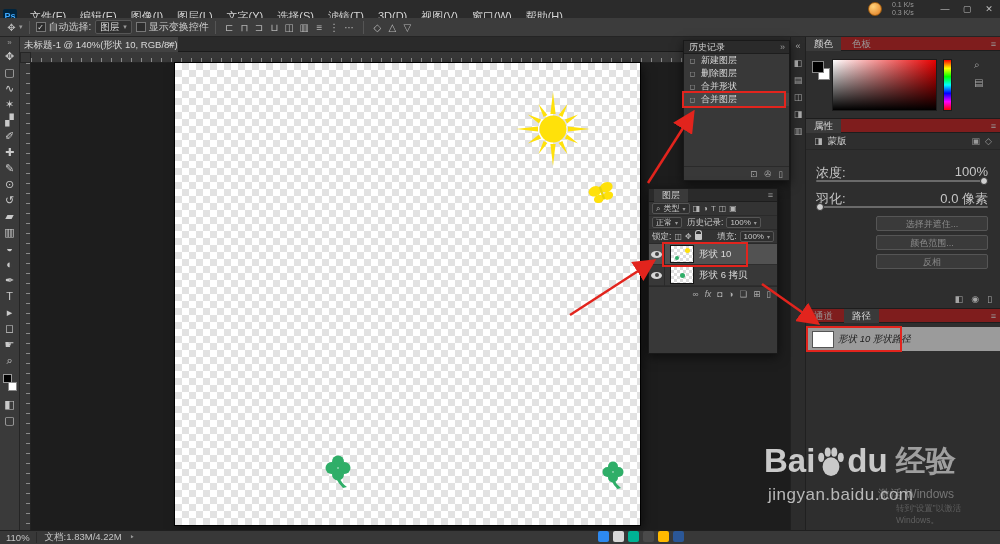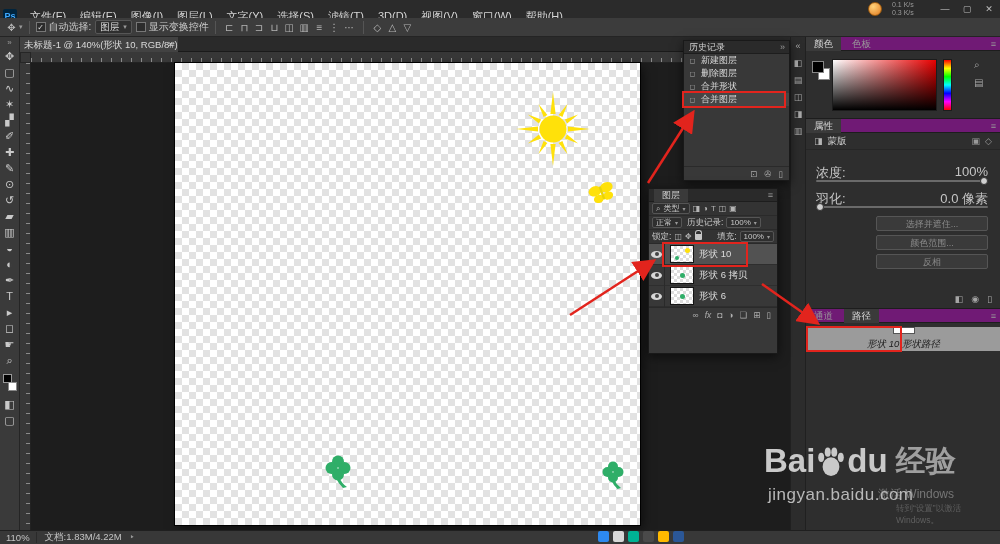--- a/index.html
+++ b/index.html
@@ -58,42 +58,42 @@
     box-shadow:0 0 0 1px #000, 3px 4px 10px rgba(0,0,0,.55); }
 
   
   .dockstrip { position:absolute; top:37px; left:790px; width:15px; height:493px; background:#2c2c2c;
     border-left:1px solid #202020; z-index:2; display:flex; flex-direction:column; align-items:center; padding-top:4px; gap:7px; }
   .dockstrip span { font-size:9px; color:#a8a8a8; }
 
   
   .dock { position:absolute; top:37px; left:805px; width:195px; height:493px; background:#2e2e2e; z-index:2;
     border-left:1px solid #202020; }
-  .panel-head { position:relative; height:14px; background:#701a75; border-bottom:1px solid #1d1d1d; }
+  .panel-head { position:relative; height:14px; background:#7f1d1d; border-bottom:1px solid #1d1d1d; }
   .panel-tab { display:inline-block; height:14px; line-height:14px; padding:0 8px; font-size:9.5px; color:#d5d5d5; background:#3a3a3a; }
   .panel-tab.inactive { background:transparent; color:#9a9a9a; }
   .panel-menu { position:absolute; right:4px; top:0; font-size:9px; color:#9a9a9a; line-height:14px; }
 
   .colorfield { position:absolute; left:26px; top:22px; width:105px; height:52px; border:1px solid #1c1c1c;
     background:linear-gradient(to top,#000,rgba(0,0,0,0)),linear-gradient(to right,#fff,#e80000); }
   .huebar { position:absolute; left:137px; top:22px; width:9px; height:52px; border:1px solid #1c1c1c;
     background:linear-gradient(to bottom,#f00,#ff0,#0f0,#0ff,#00f,#f0f,#f00); }
   .mini-fg { position:absolute; left:6px; top:24px; width:12px; height:12px; background:#000; border:1px solid #888; z-index:2; }
   .mini-bg { position:absolute; left:12px; top:31px; width:12px; height:12px; background:#fff; border:1px solid #888; }
 
   .slider-row { position:relative; height:13px; font-size:13px; color:#c5c5c5; padding:0 12px 0 10px; }
   .slider-row .val { position:absolute; right:12px; top:0; }
   .track { position:relative; margin:3px 12px 8px 10px; height:2px; background:#6a6a6a; border-radius:1px; }
   .knob { position:absolute; top:-3px; width:8px; height:8px; border-radius:50%; background:#d0d0d0; border:1px solid #333; }
   .gbtn { display:block; margin:4px 12px 0 auto; width:112px; height:15px; background:#3a3a3a; border:1px solid #555;
     border-radius:2px; color:#8a8a8a; font-size:9px; text-align:center; line-height:14px; }
   .pfoot { position:absolute; right:8px; display:flex; gap:8px; font-size:9px; color:#a5a5a5; }
 
   .path-row { position:absolute; left:0; top:18px; width:195px; height:24px; background:#9b9b9b; display:flex;
-    align-items:center; gap:4px; padding:0 6px;flex-direction:column; }
+    align-items:center; gap:4px; padding:0 6px; }
   .path-thumb { width:22px; height:17px; background:#fff; border:1px solid #555; }
   .path-name { font-size:9.5px; font-style:italic; color:#1d1d1d; }
 
   
   .float { position:absolute; background:#383838; border:1px solid #191919; box-shadow:0 3px 10px rgba(0,0,0,.55); z-index:6; }
   .fhead { height:13px; background:#2a2a2a; border-bottom:1px solid #1d1d1d; font-size:9px; line-height:13px;
     color:#d0d0d0; padding:0 5px; position:relative; }
   .fhead .panel-menu { line-height:13px; }
   .hrow { height:13px; display:flex; align-items:center; gap:4px; padding:0 4px; font-size:9px; color:#d8d8d8; }
   .hrow .hicon { font-size:7px; color:#aaa; width:9px; text-align:center; }
@@ -462,29 +462,20 @@
   </div>
   <div class="layer-row">
     <span class="eyecell">
         <span class="eye"></span>
       </span>
     <span class="thumb">
       <span class="dot" style="left:9px;top:6px;width:5px;height:5px;background:var(--clover-green,#2fae68)"></span>
     </span>
     <span>形状 6 拷贝</span>
   </div>
-  <div class="layer-row">
-    <span class="eyecell">
-        <span class="eye"></span>
-      </span>
-    <span class="thumb">
-      <span class="dot" style="left:9px;top:6px;width:5px;height:5px;background:var(--clover-green,#2fae68)"></span>
-    </span>
-    <span>形状 6</span>
-  </div>
 
   <div class="lfoot">
     <span>∞</span>
     <span style="font-style:italic">fx</span>
     <span>◘</span>
     <span>◑</span>
     <span>❏</span>
     <span>⊞</span>
     <span>▯</span>
   </div>

